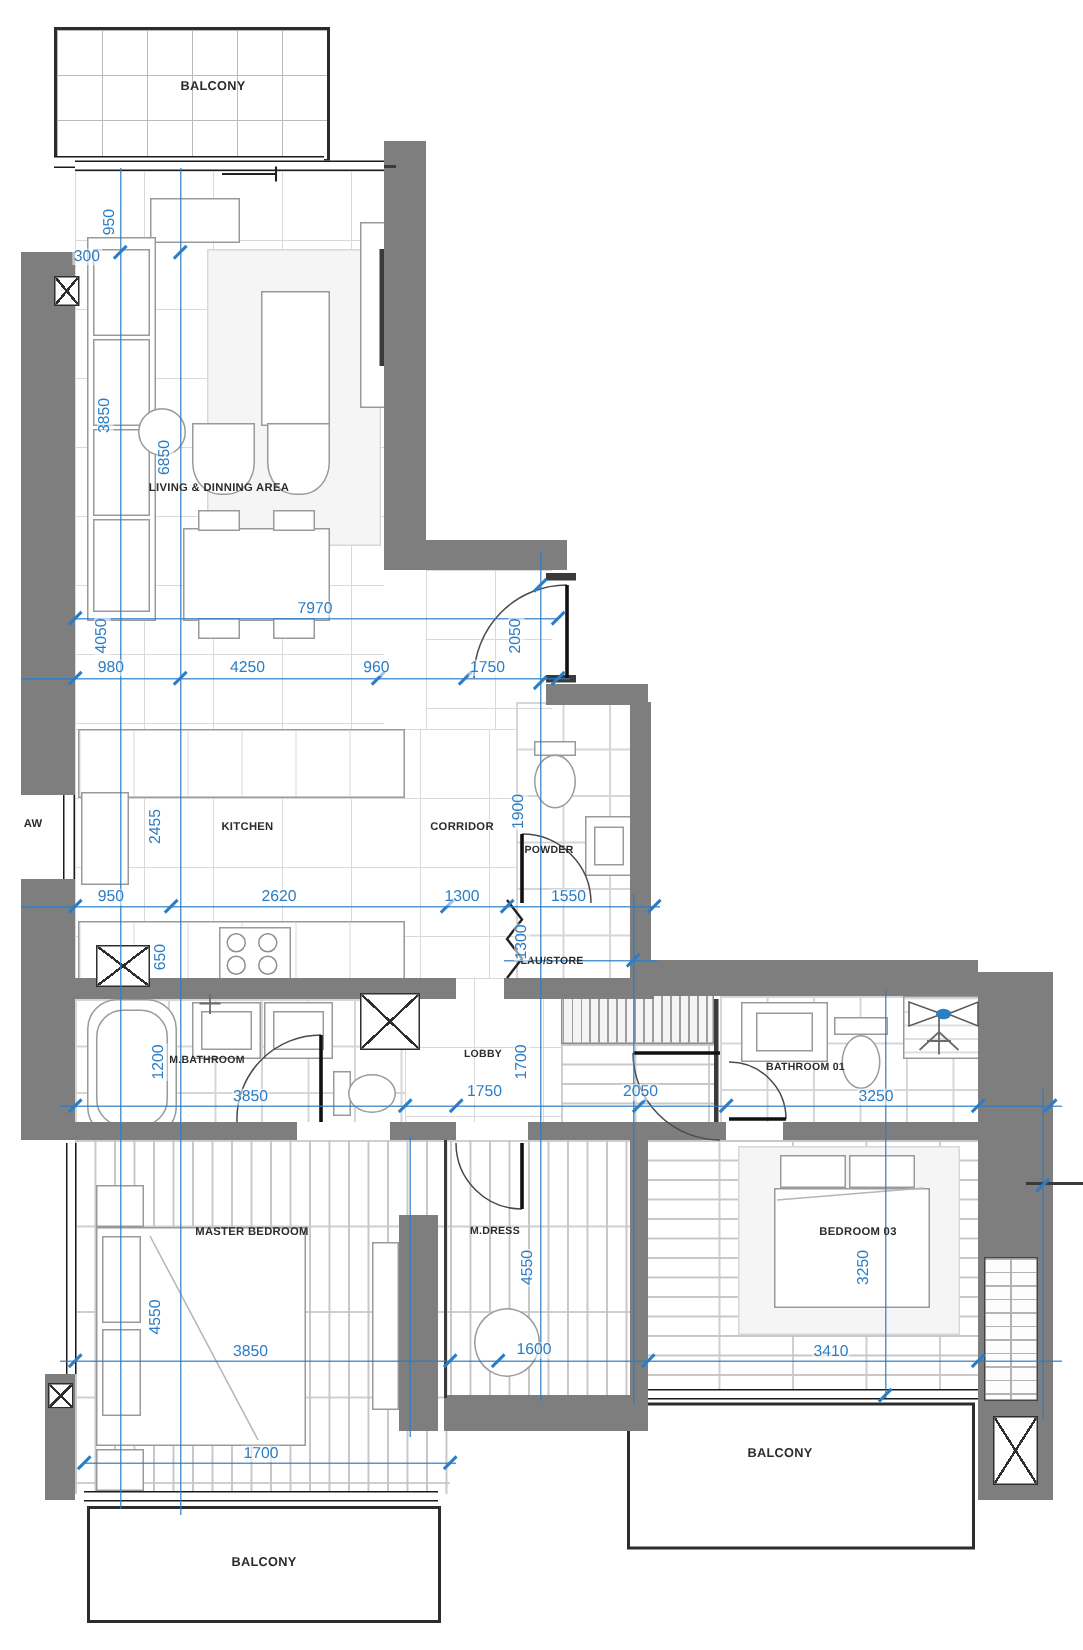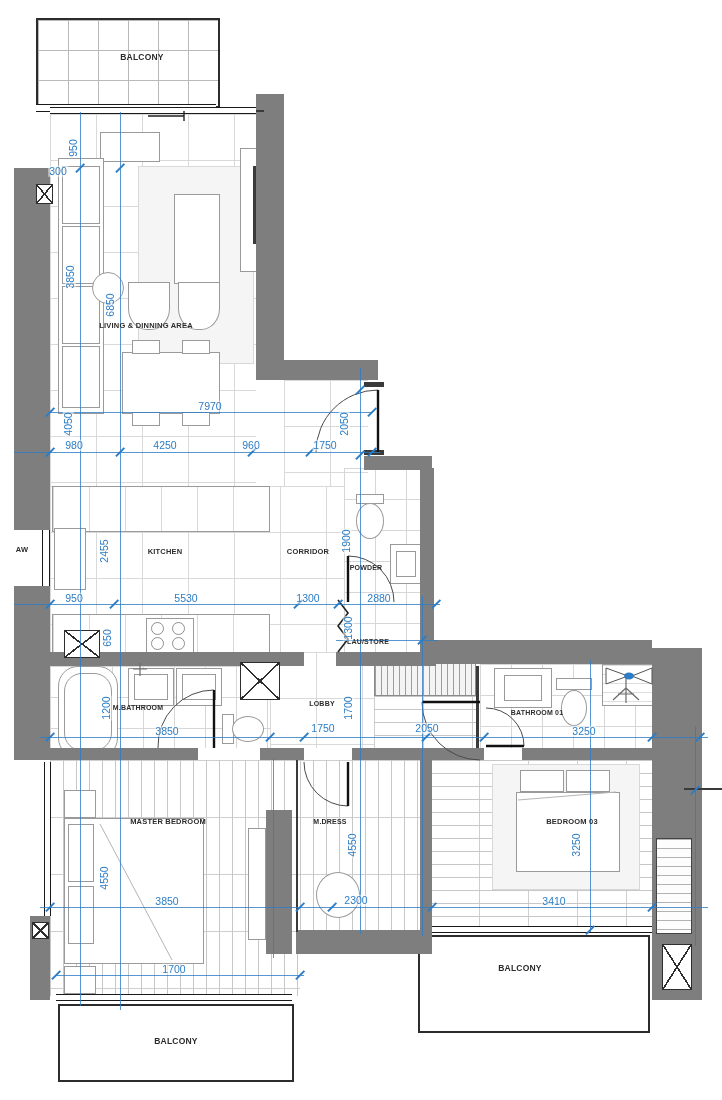--- a/index.html
+++ b/index.html
@@ -235,36 +235,36 @@
     <span class="dim rot" style="left: 68px; top: 424px;">4050</span>
     <span class="dim" style="left: 210px; top: 406px;">7970</span>
     <span class="dim" style="left: 74px; top: 445px;">980</span>
     <span class="dim" style="left: 165px; top: 445px;">4250</span>
     <span class="dim" style="left: 251px; top: 445px;">960</span>
     <span class="dim" style="left: 325px; top: 445px;">1750</span>
     <span class="dim rot" style="left: 344px; top: 424px;">2050</span>
     <span class="dim rot" style="left: 104px; top: 551px;">2455</span>
     <span class="dim rot" style="left: 346px; top: 541px;">1900</span>
     <span class="dim" style="left: 74px; top: 598px;">950</span>
-    <span class="dim" style="left: 186px; top: 598px;">5530</span>
+    <span class="dim" style="left: 186px; top: 598px;">2620</span>
     <span class="dim" style="left: 308px; top: 598px;">1300</span>
-    <span class="dim" style="left: 379px; top: 598px;">2880</span>
+    <span class="dim" style="left: 379px; top: 598px;">1550</span>
     <span class="dim rot" style="left: 348px; top: 628px;">1300</span>
     <span class="dim rot" style="left: 107px; top: 638px;">650</span>
     <span class="dim rot" style="left: 106px; top: 708px;">1200</span>
     <span class="dim rot" style="left: 348px; top: 708px;">1700</span>
     <span class="dim" style="left: 167px; top: 731px;">3850</span>
     <span class="dim" style="left: 323px; top: 728px;">1750</span>
     <span class="dim" style="left: 427px; top: 728px;">2050</span>
     <span class="dim" style="left: 584px; top: 731px;">3250</span>
     <span class="dim rot" style="left: 104px; top: 878px;">4550</span>
     <span class="dim rot" style="left: 352px; top: 845px;">4550</span>
     <span class="dim rot" style="left: 576px; top: 845px;">3250</span>
     <span class="dim" style="left: 167px; top: 901px;">3850</span>
-    <span class="dim" style="left: 356px; top: 900px;">2300</span>
+    <span class="dim" style="left: 356px; top: 900px;">1600</span>
     <span class="dim" style="left: 554px; top: 901px;">3410</span>
     <span class="dim" style="left: 174px; top: 969px;">1700</span>
     <span class="tick" style="left: 50px; top: 452px;"></span>
     <span class="tick" style="left: 120px; top: 452px;"></span>
     <span class="tick" style="left: 252px; top: 452px;"></span>
     <span class="tick" style="left: 310px; top: 452px;"></span>
     <span class="tick" style="left: 372px; top: 452px;"></span>
     <span class="tick" style="left: 50px; top: 412px;"></span>
     <span class="tick" style="left: 372px; top: 412px;"></span>
     <span class="tick" style="left: 50px; top: 604px;"></span>

